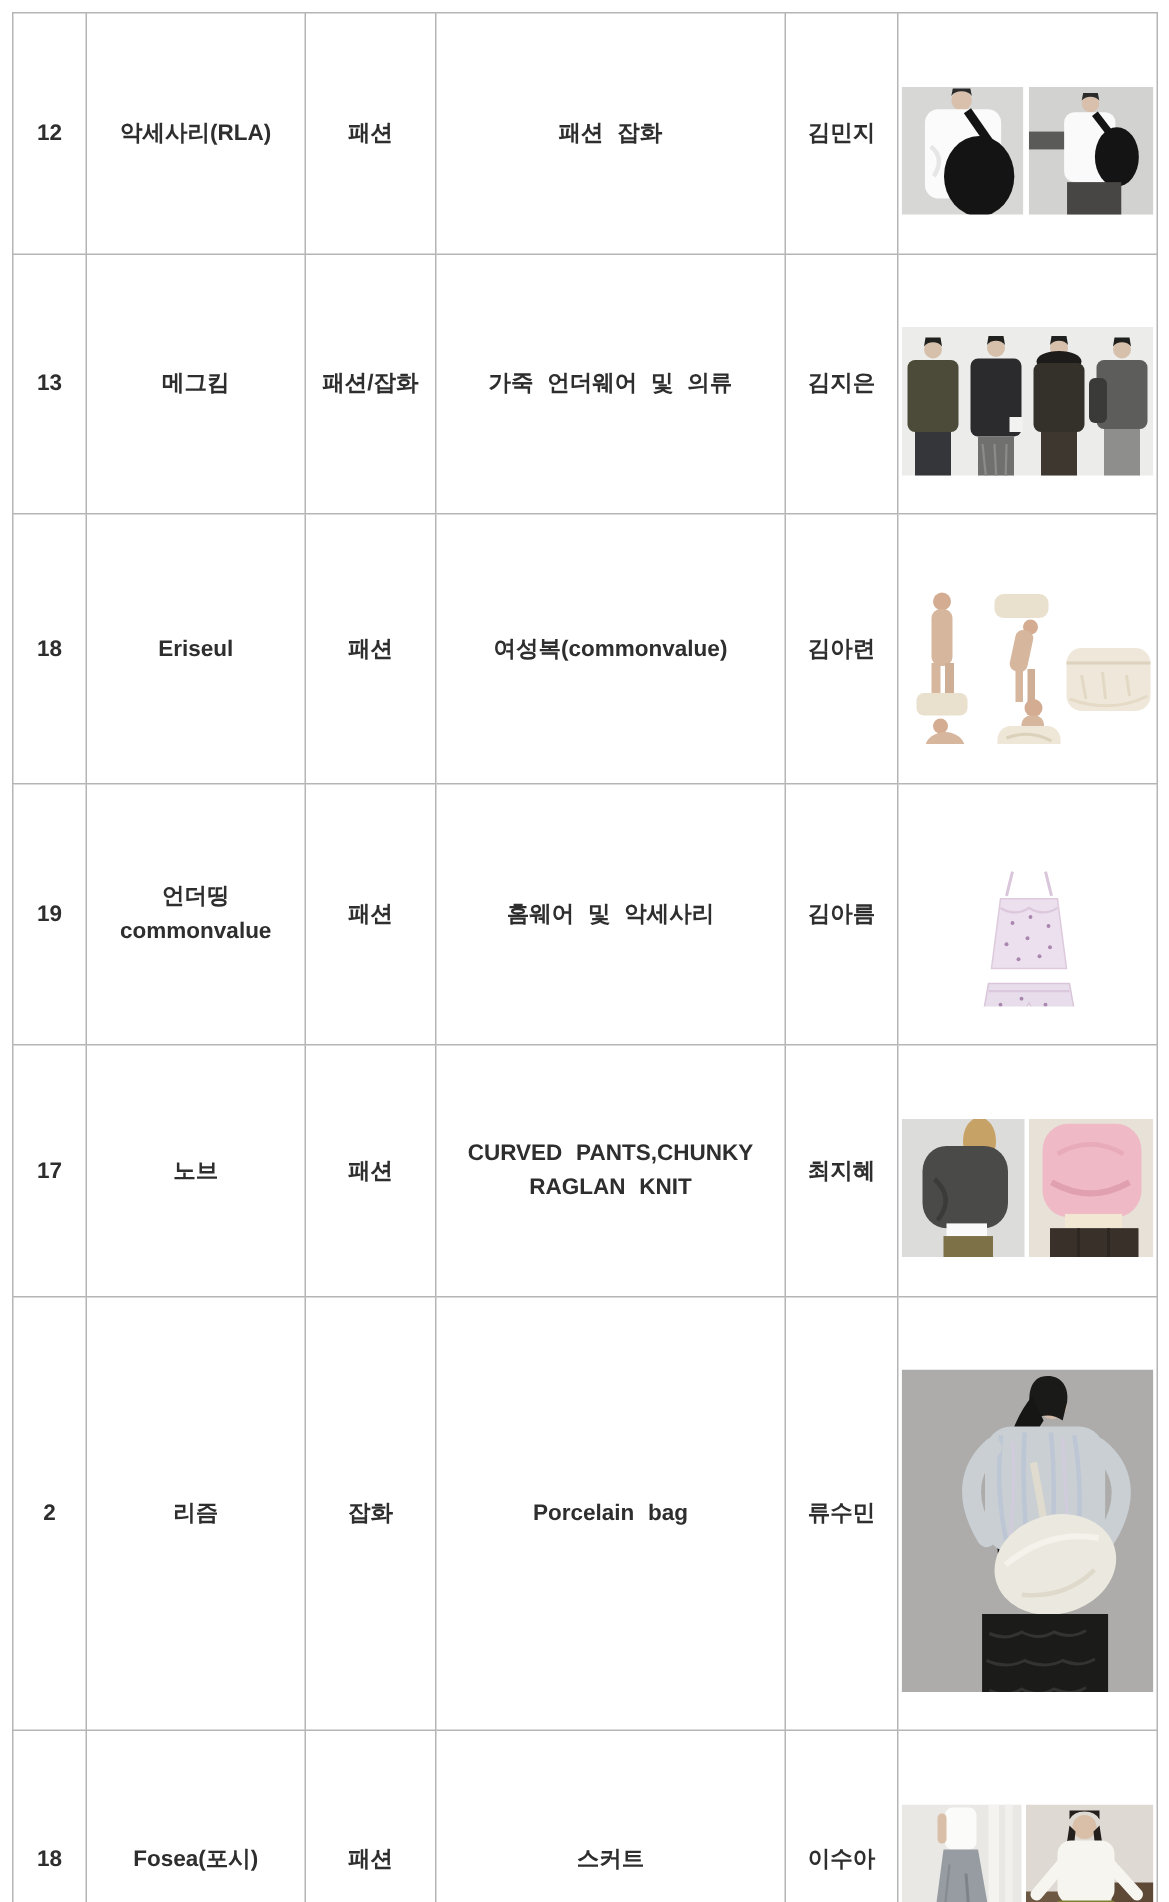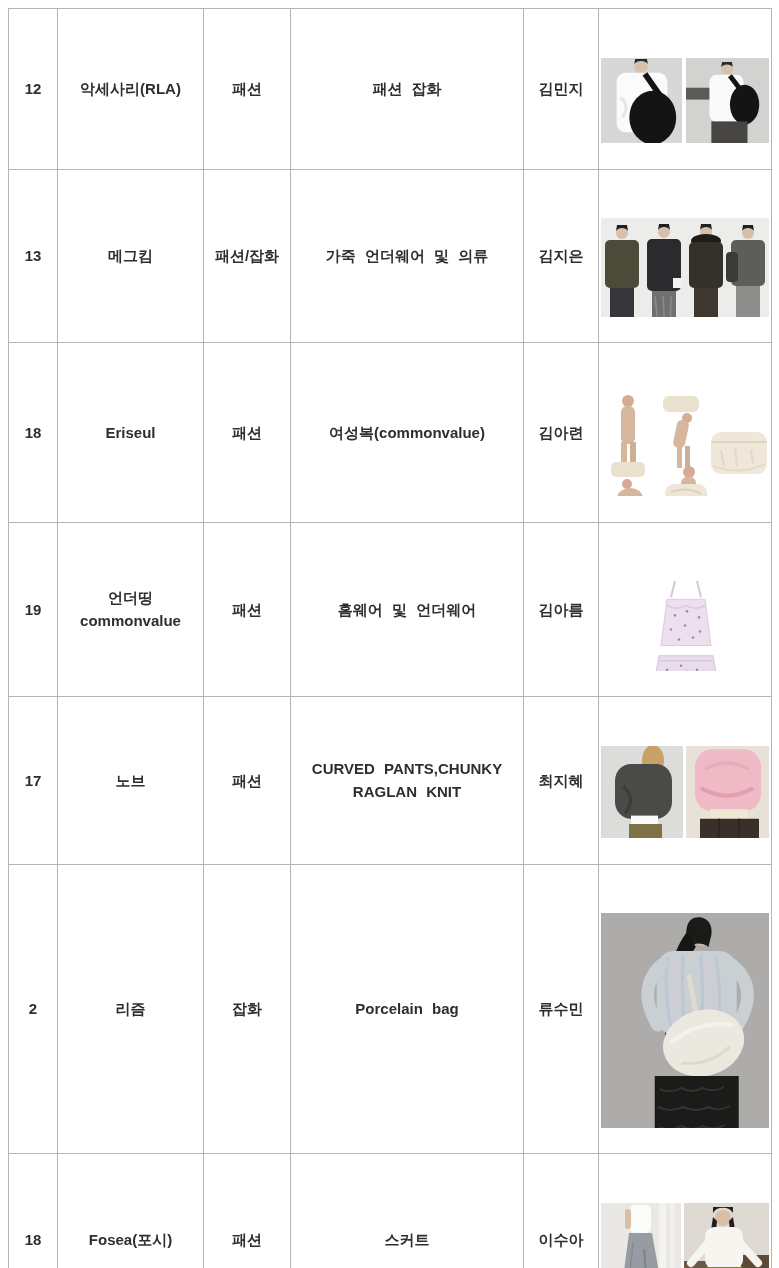--- a/index.html
+++ b/index.html
@@ -139,21 +139,21 @@
           </svg>
         </span>
       </td>
     </tr>
 
     <tr class="r15">
       <td>19</td>
       <td>언더띵
 commonvalue</td>
       <td>패션</td>
-      <td>홈웨어 및 언더웨어</td>
+      <td>홈웨어 및 악세사리</td>
       <td>김아름</td>
       <td class="photo">
         <span class="ph" title="Pastel floral camisole and shorts loungewear set on white background">
           <svg viewBox="0 0 168 122" preserveAspectRatio="none">
             <rect width="168" height="122" fill="#ffffff"></rect>
             <path d="M70,26 L74,10" stroke="#d9c6da" stroke-width="2" fill="none"></path>
             <path d="M100,26 L96,10" stroke="#d9c6da" stroke-width="2" fill="none"></path>
             <path d="M66,28 H104 L110,74 H60 Z" fill="#ecdfee" stroke="#ddcbdd" stroke-width="1"></path>
             <path d="M66,34 q10,6 19,0 q10,6 19,0" stroke="#dcc8dc" stroke-width="1.5" fill="none"></path>
             <g fill="#a987ae">

